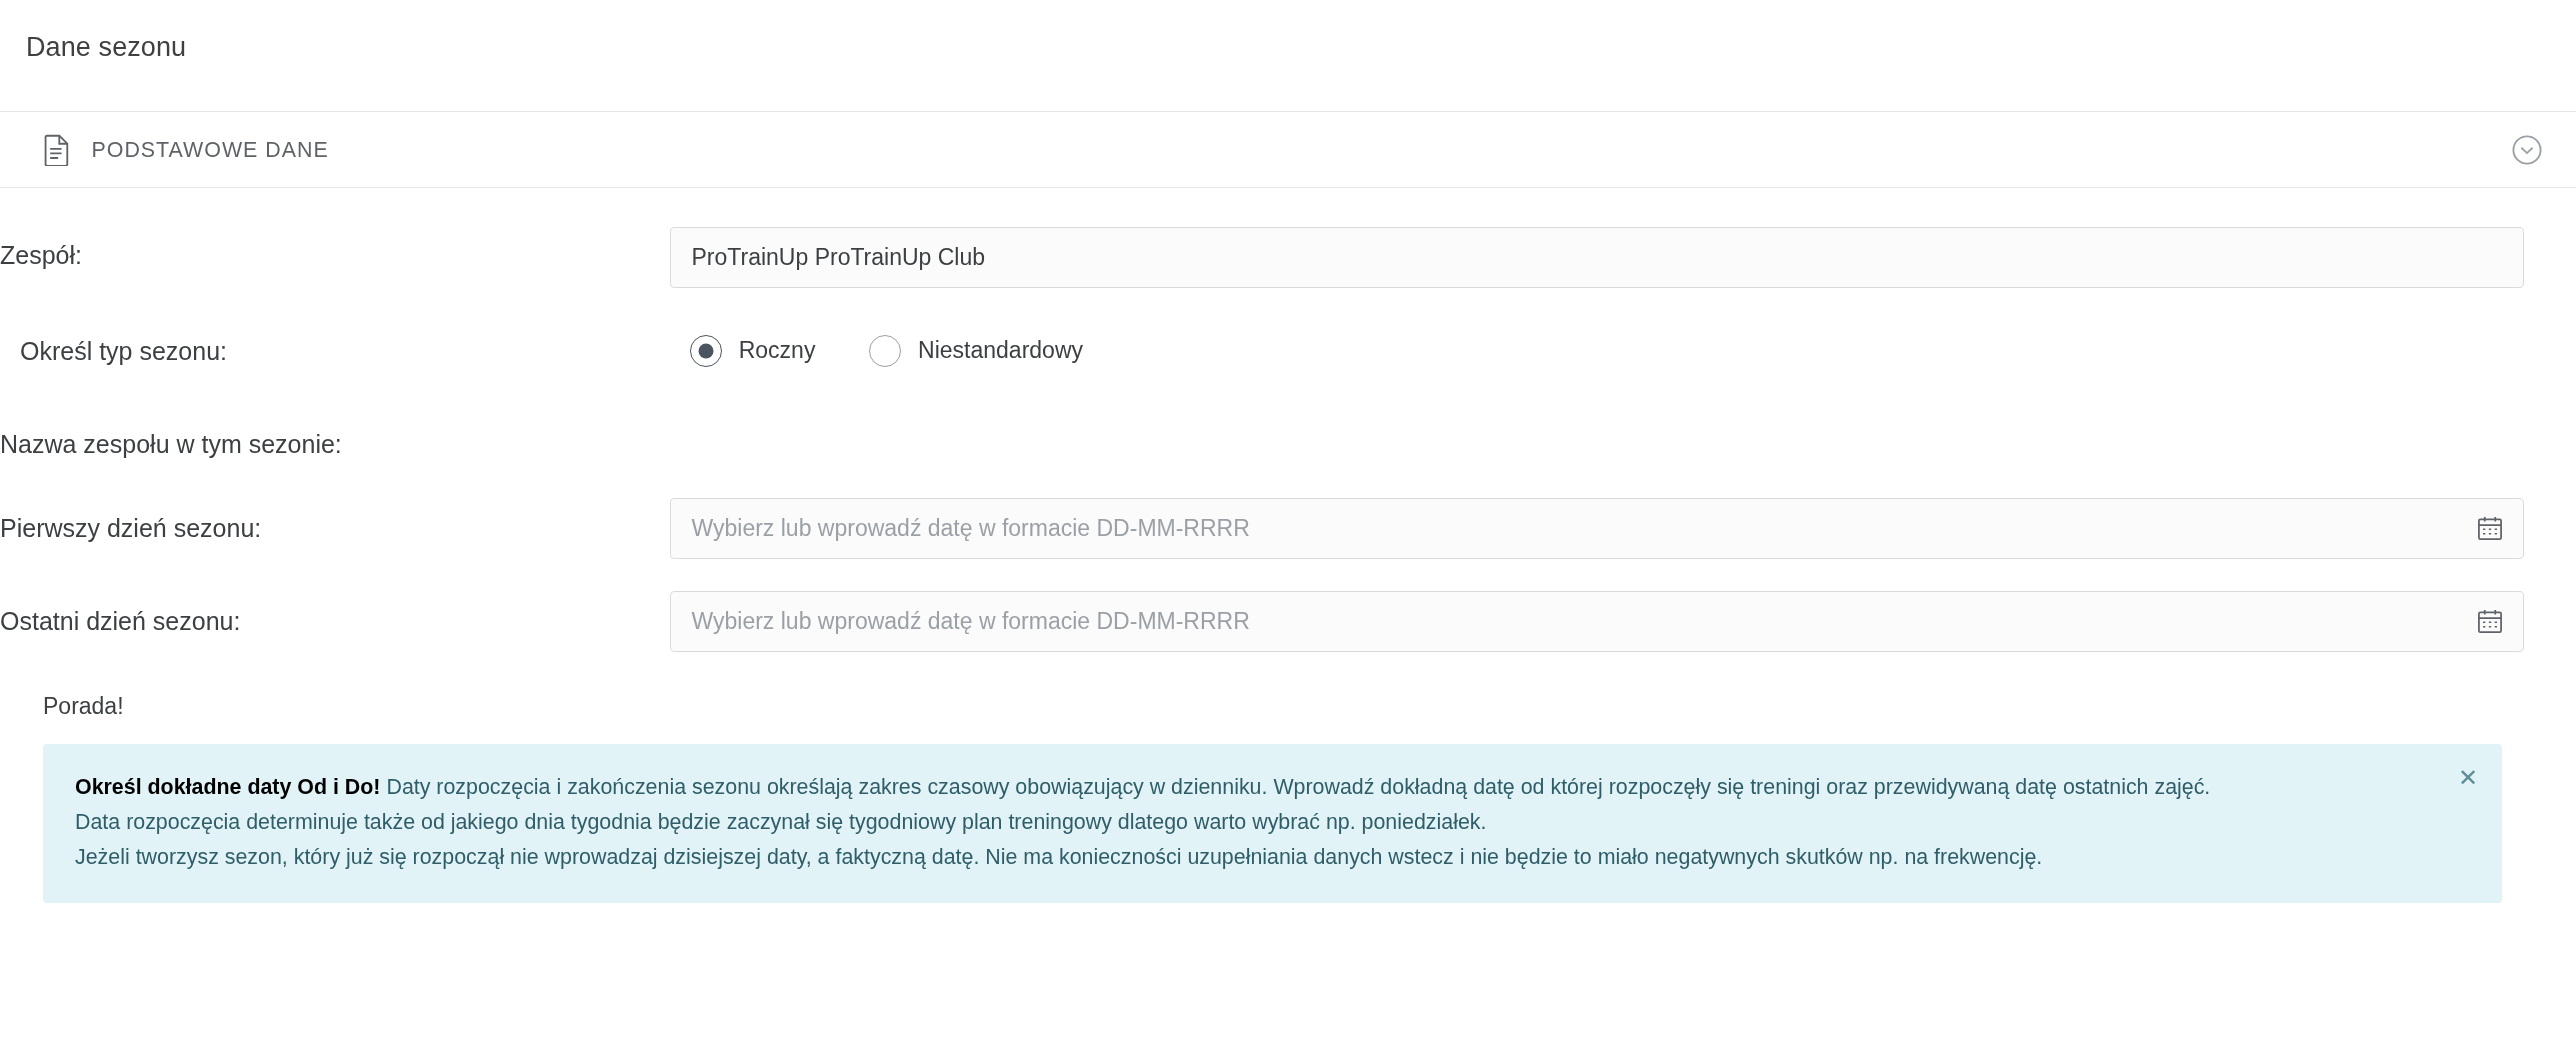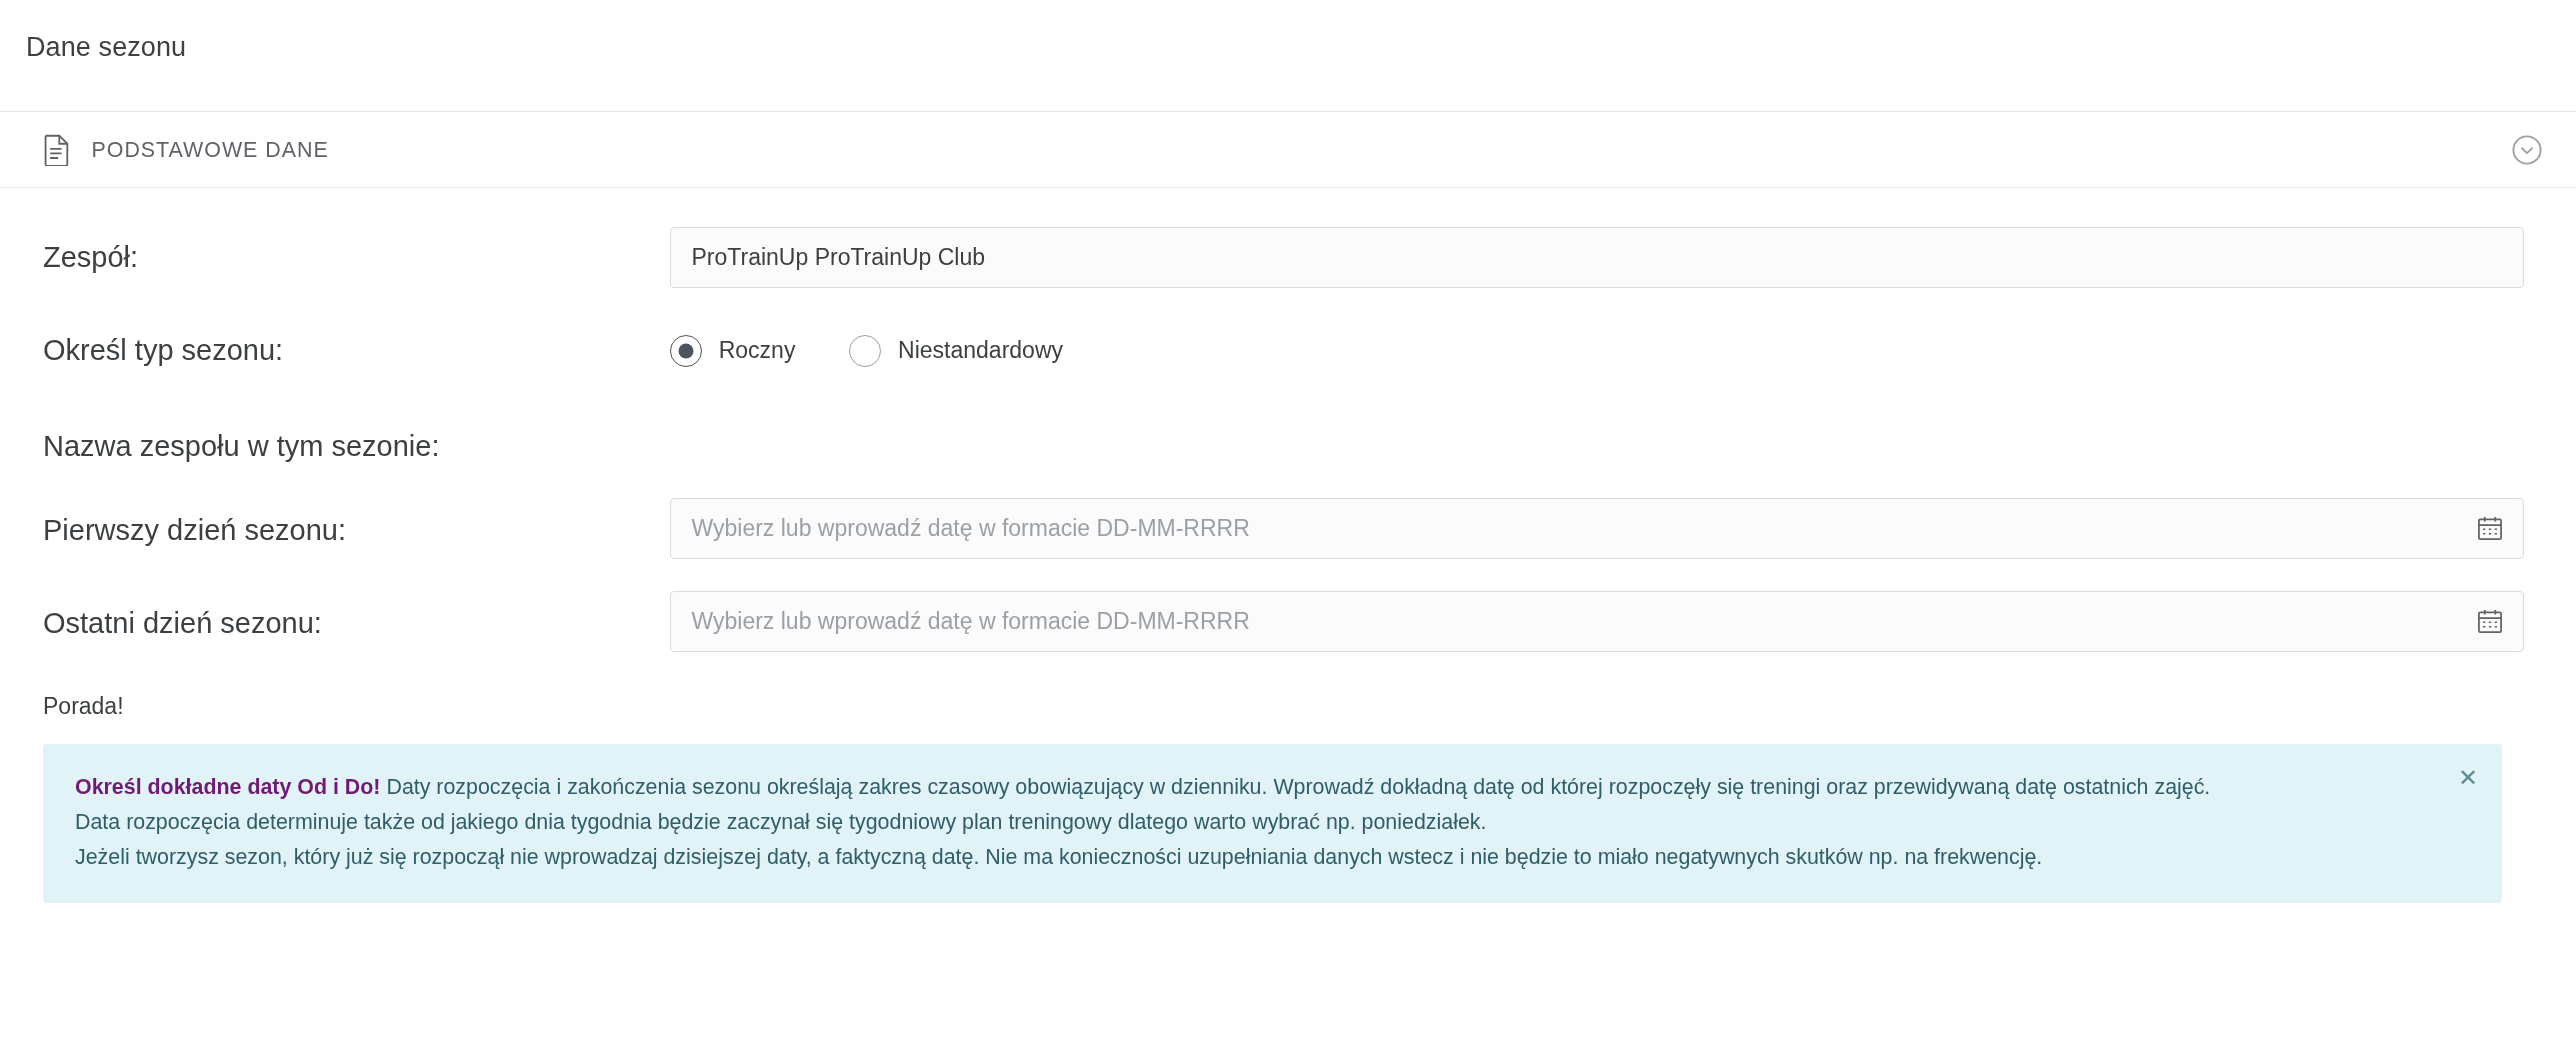--- a/index.html
+++ b/index.html
@@ -68,22 +68,21 @@
 
   .row {
     display: flex;
     align-items: flex-start;
     padding: 0;
     min-height: 52px;
   }
   .row-label {
     width: 670px;
     flex: 0 0 670px;
-    padding-left: 43px;
-    font-size: 29px;
+    font-size: 25px;
     color: #3c4043;
     line-height: 1.2;
   }
   .row-field {
     flex: 1 1 auto;
     padding-right: 15px;
   }
 
   .r-zespol { margin-top: 39px; }
   .r-zespol .row-label { padding-top: 13px; }
@@ -98,21 +97,21 @@
     color: #3c4043;
     padding: 0 20.5px;
     font-family: "Liberation Sans", sans-serif;
     outline: none;
     display: flex;
     align-items: center;
   }
   .input.white { background: #ffffff; }
   .input::placeholder { color: #9aa0a6; }
 
-  .r-typ { margin-top: 37px; align-items: center; }
+  .r-typ { margin-top: 37px; align-items: center; margin-left: 20px; }
   .radio-group {
     display: flex;
     align-items: center;
     gap: 0;
   }
   .radio-item {
     display: flex;
     align-items: center;
     margin-right: 54px;
   }
@@ -191,21 +190,21 @@
   .tip {
     margin: 24px 37px 0 43px;
     background: #e1f3f7;
     border-radius: 3.7px;
     padding: 26px 32px 28px 32px;
     position: relative;
     color: #2f5d68;
     font-size: 21.4px;
     line-height: 1.65;
   }
-  .tip strong { color: #701a75; font-weight: 700; }
+  .tip strong { color: #000000; font-weight: 700; }
   .tip .close {
     position: absolute;
     right: 24px;
     top: 22px;
     font-size: 24px;
     color: #5f8d98;
     cursor: pointer;
     line-height: 1;
   }
   .tip-line { display: block; }

